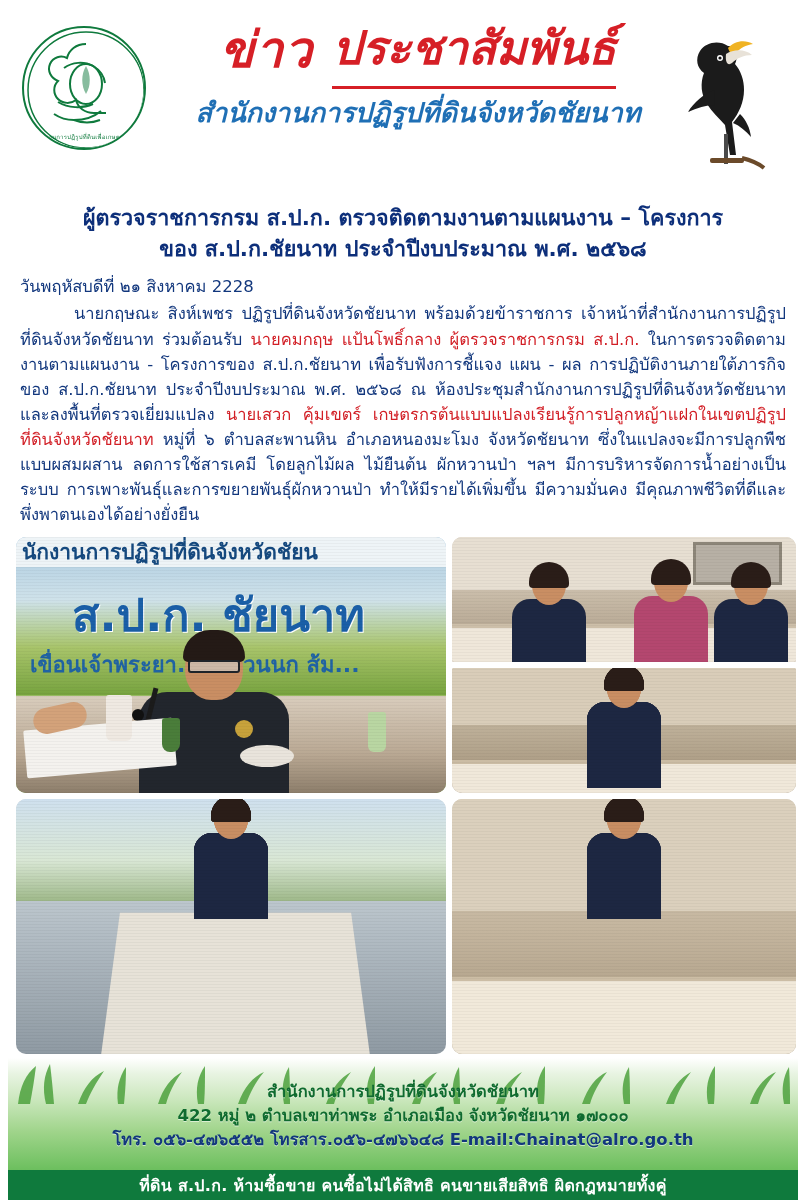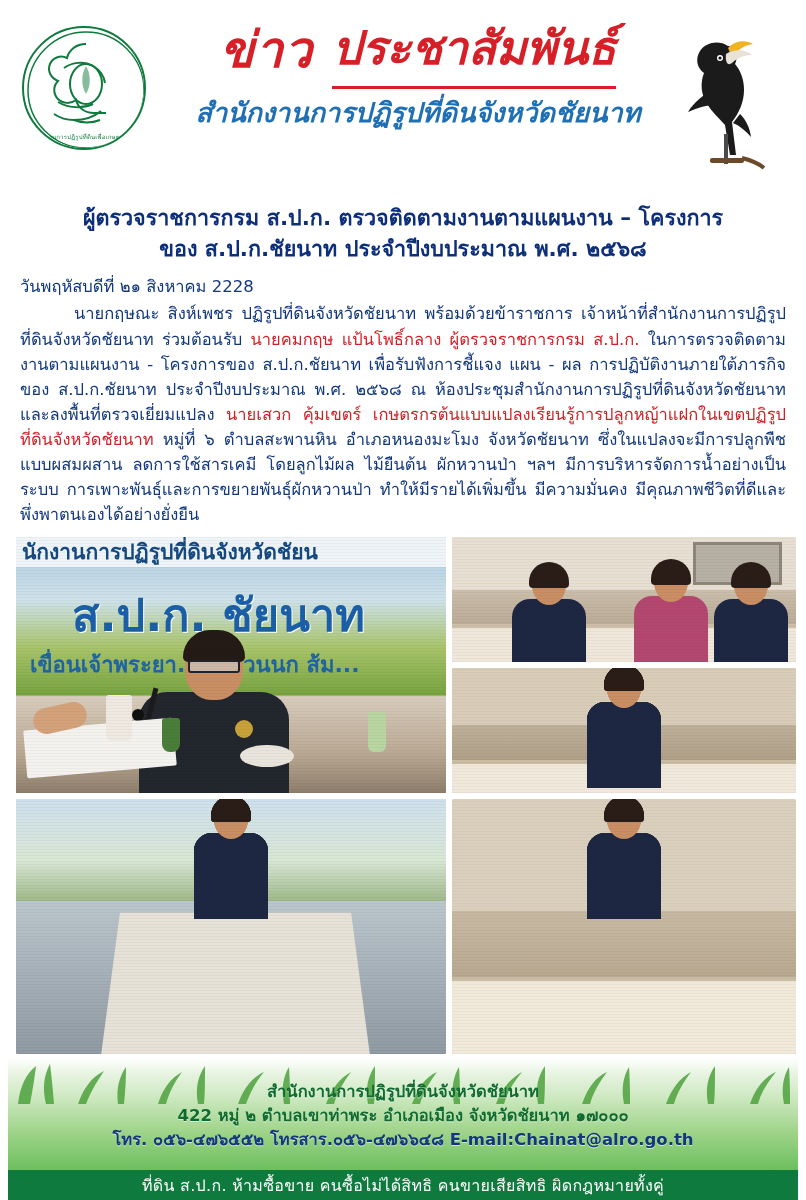--- a/index.html
+++ b/index.html
@@ -127,21 +127,21 @@
 
   
   .photos {
     flex: 1 1 auto;
     display: grid;
     grid-template-columns: 430px 344px;
     grid-template-rows: 1fr 1fr;
     gap: 6px;
     padding: 4px 8px 0 8px;
   }
-  .cell { position: relative; overflow: hidden; border-radius: 1px; background:#2b3a4a; }
+  .cell { position: relative; overflow: hidden; border-radius: 10px; background:#2b3a4a; }
   .cell.right-top   { display: grid; grid-template-rows: 1fr 1fr; gap: 6px; background: transparent; }
   .cell.right-bot   { display: grid; grid-template-rows: 1fr; gap: 6px; background: transparent; }
   .sub { position: relative; overflow: hidden; border-radius: 2px; }
 
   
   .p1 { background: linear-gradient(180deg,#bcd3e6 0%,#cfe1ec 30%,#9fbf6a 55%,#6e9a3c 100%); }
   .p1 .banner {
     position: absolute; left: 0; top: 0; width: 100%; height: 62%;
     background: linear-gradient(180deg,#a9c9e0 0%,#cfe2ea 40%,#a8c46a 70%,#77a33f 100%);
   }
@@ -265,21 +265,21 @@
     text-shadow: 0 1px 0 rgba(255,255,255,.55);
   }
   .foot-lines .l2 { color: #0f6b2f; }
   .foot-lines .l3 { color: #12377d; }
   .footbar {
     flex: 0 0 auto;
     height: 30px;
     background: #0f7a3d;
     color: #ffffff;
     font-size: 16px;
-    font-weight: normal;
+    font-weight: bold;
     display: flex; align-items: center; justify-content: center;
     letter-spacing: .3px;
   }
 </style>
 </head>
 <body>
 
 <div class="page">
 
   <div class="header">

